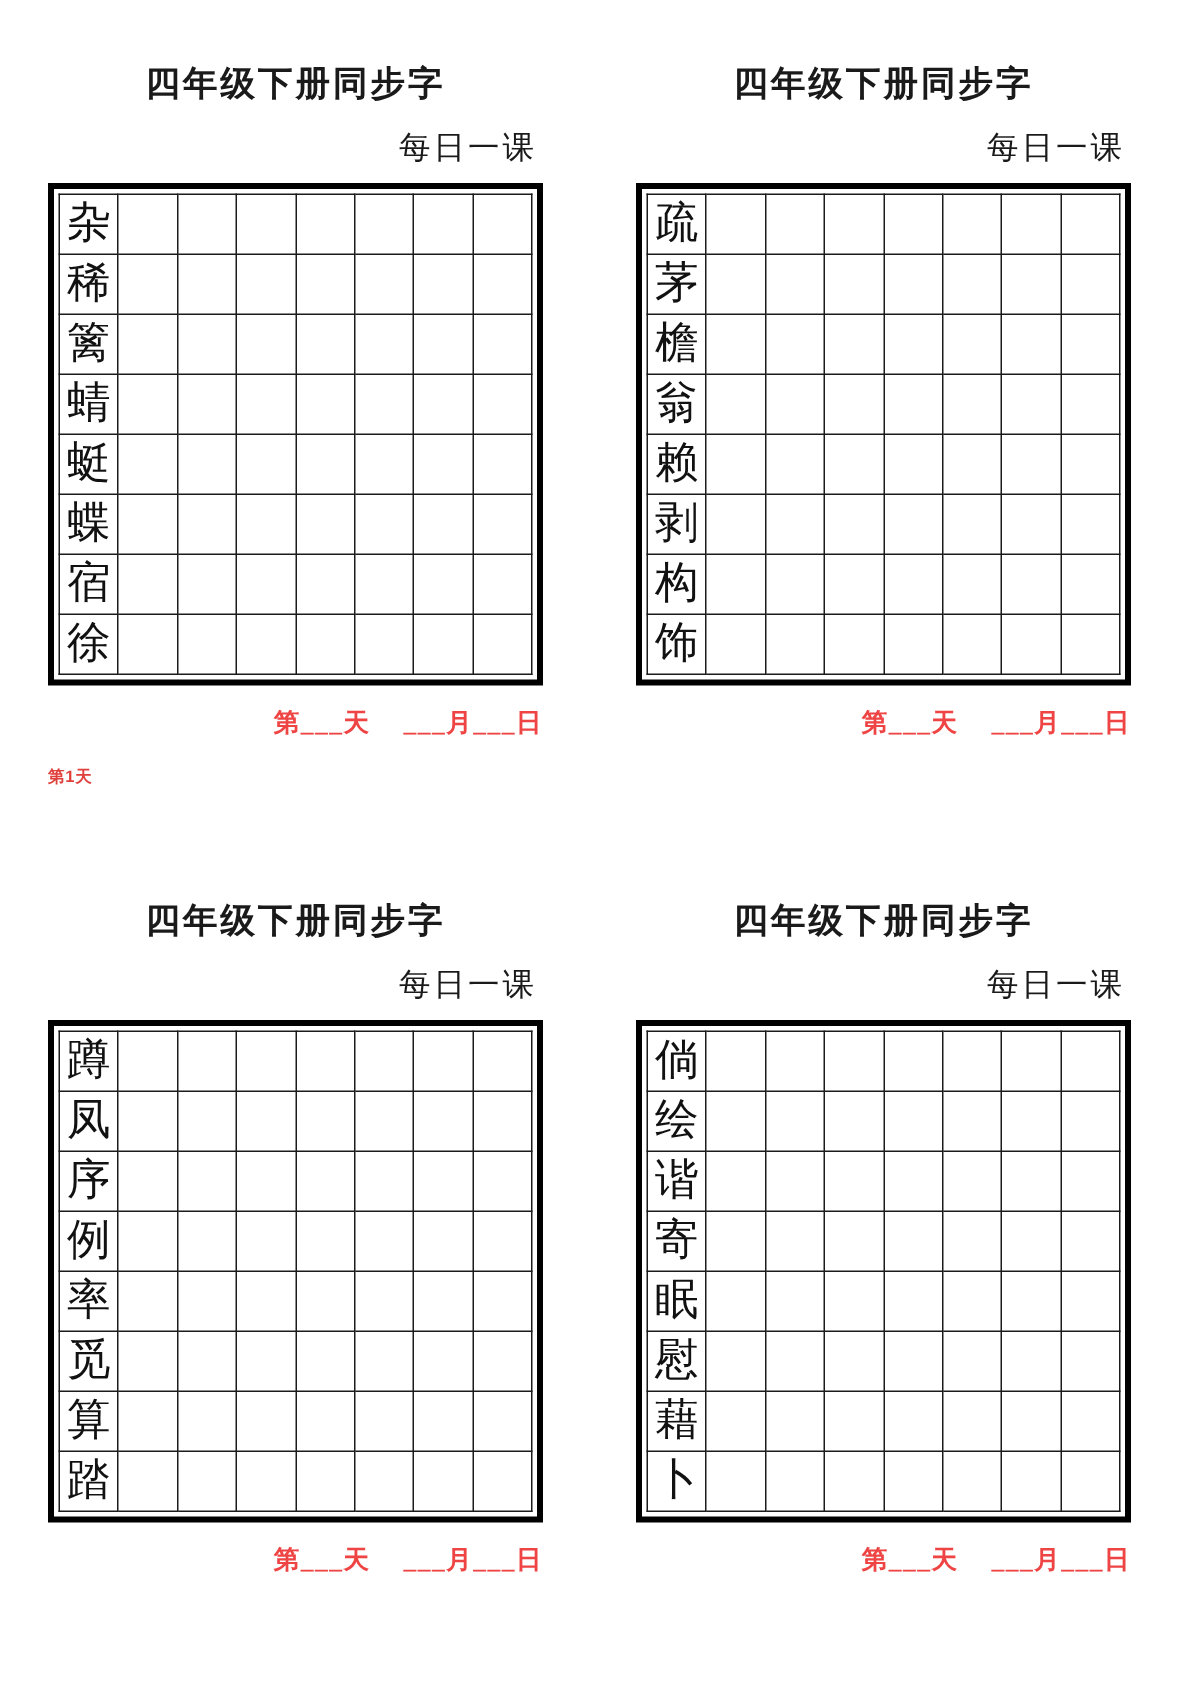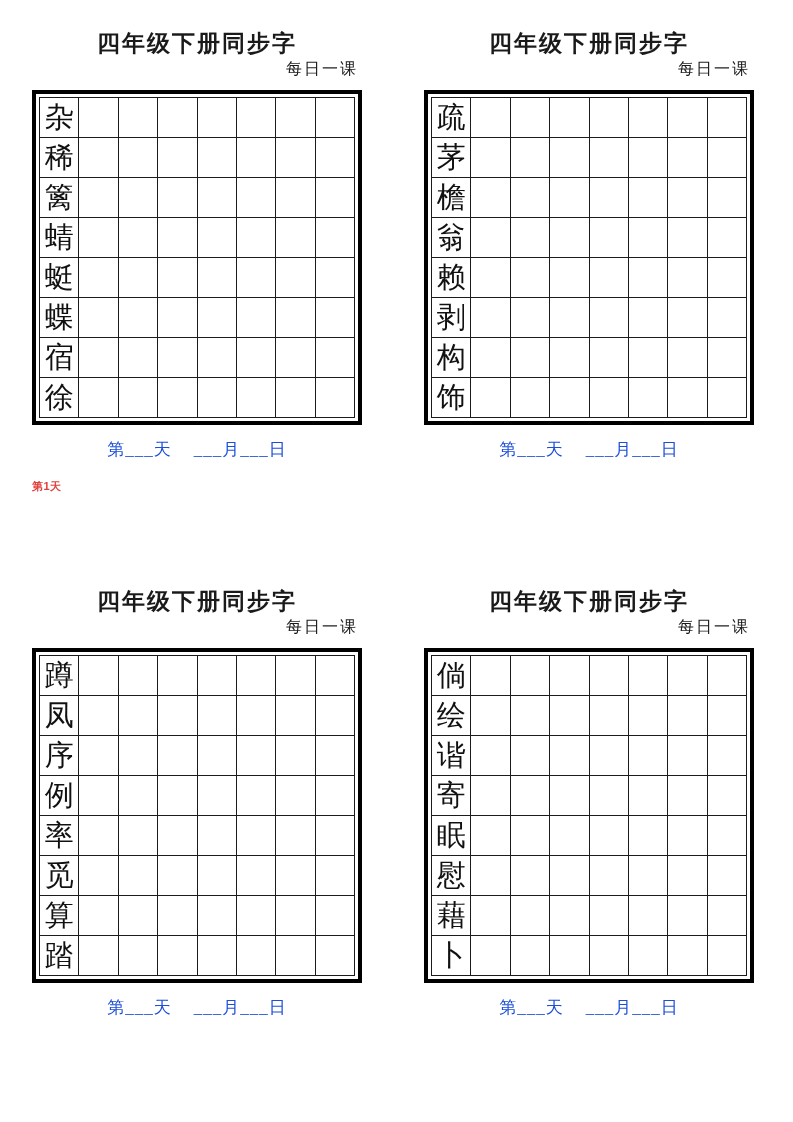--- a/index.html
+++ b/index.html
@@ -11,21 +11,21 @@
     width: 793px;
     height: 1122px;
     position: relative;
     font-family: "Liberation Serif", "DejaVu Serif", serif;
     overflow: hidden;
   }
 
   .sheet {
     position: absolute;
     left: 0;
-    top: 0;
+    top: 12px;
     width: 793px;
     height: 850px;
   }
 
   
   .panel {
     position: absolute;
     width: 330px;
   }
   .panel.p1 { left: 32px;  top: 30px; }
@@ -40,28 +40,28 @@
     font-size: 23px;
     letter-spacing: 2px;
     color: #1a1a1a;
     line-height: 28px;
     height: 28px;
     white-space: nowrap;
   }
 
   .panel-subtitle {
     text-align: right;
-    font-family: Liberation Sans, sans-serif;
-    font-size: 16px;
+    font-family: Liberation Mono, monospace;
+    font-size: 21px;
     letter-spacing: 2px;
     color: #1a1a1a;
     line-height: 22px;
     height: 22px;
     padding-right: 4px;
-    margin-top: 0;
+    margin-top: 20px;
     white-space: nowrap;
   }
 
   
   .grid-frame {
     margin-top: 10px;
     border: 4px solid #000000;
     padding: 3px;
     background: #ffffff;
     box-sizing: border-box;
@@ -85,25 +85,25 @@
     font-family: "Liberation Serif", "DejaVu Serif", serif;
     font-size: 29px;
     line-height: 39px;
     color: #111111;
     font-weight: 500;
   }
 
   
   .panel-footer {
     margin-top: 14px;
-    text-align: center;
+    text-align: right;
     font-family: "Liberation Serif", "DejaVu Serif", serif;
-    font-weight: normal;
+    font-weight: bold;
     font-size: 17px;
-    color: #1d4ed8;
+    color: #ef4444;
     letter-spacing: 1px;
     white-space: nowrap;
     line-height: 22px;
   }
   .panel-footer .gap { display: inline-block; width: 22px; }
 
   .day-tag {
     margin-top: 18px;
     text-align: left;
     font-family: "Liberation Sans", "DejaVu Sans", sans-serif;

